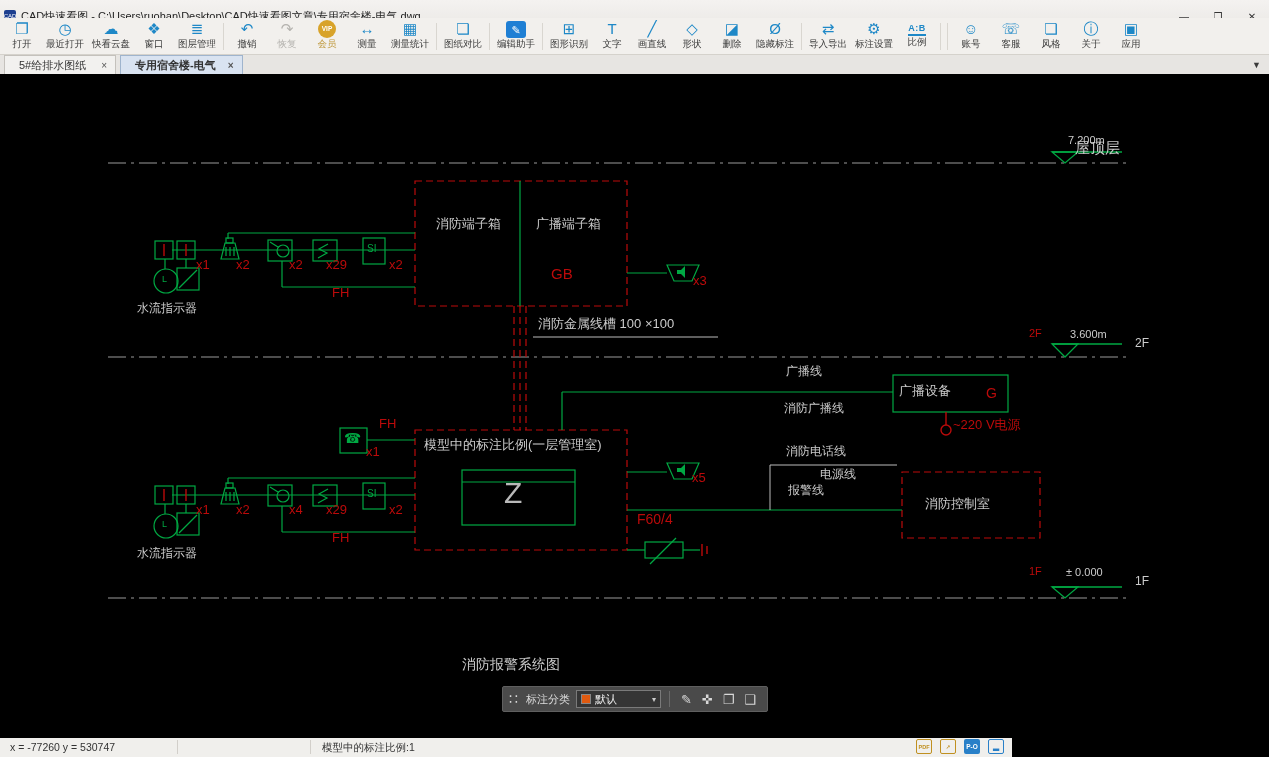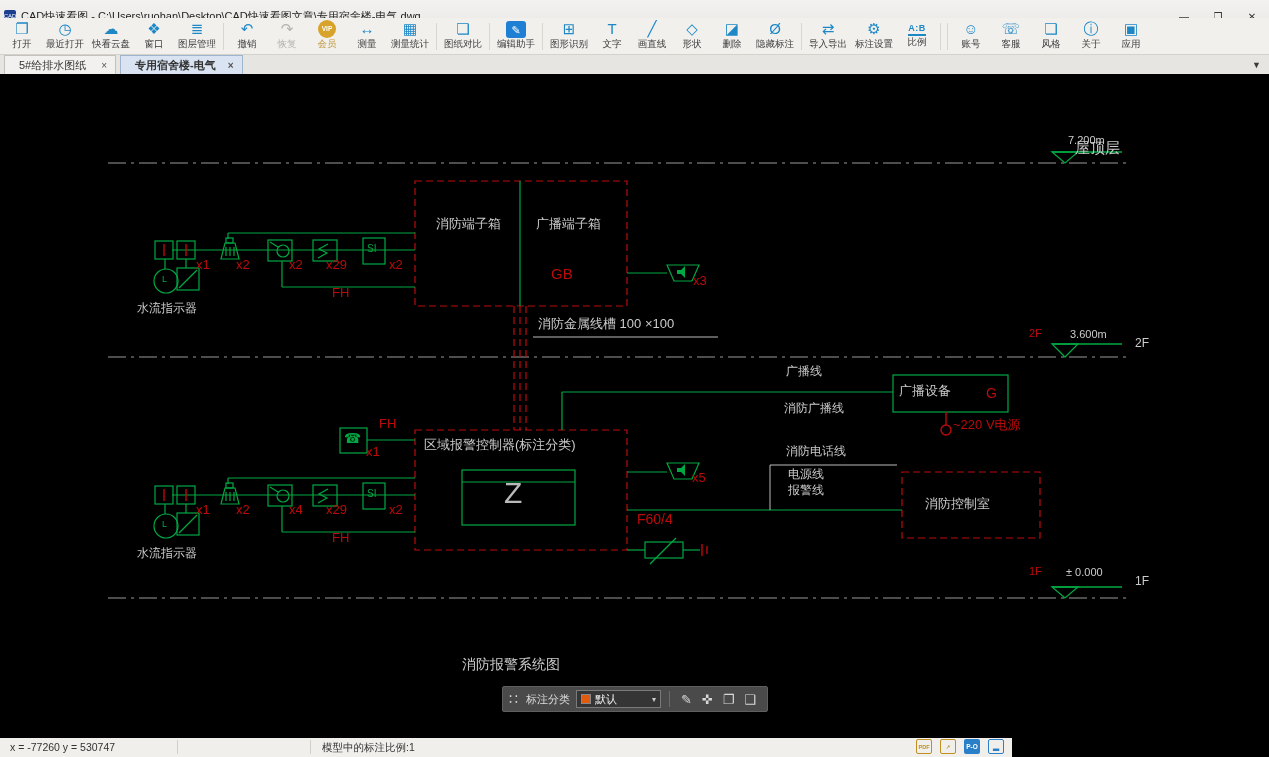--- a/index.html
+++ b/index.html
@@ -387,27 +387,27 @@
         <div class="cl c-g" style="left: 162px; top: 201px; font-size: 9px;">L</div>
         <div class="cl c-w" style="left: 538px; top: 243px; font-size: 13px;">消防金属线槽 100 ×100</div>
         <div class="cl c-r" style="left: 1029px; top: 253px; font-size: 11px;">2F</div>
         <div class="cl c-w" style="left: 1070px; top: 254px; font-size: 11px;">3.600m</div>
         <div class="cl c-w" style="left: 1135px; top: 263px; font-size: 12px;">2F</div>
         <div class="cl c-w" style="left: 786px; top: 291px; font-size: 12px;">广播线</div>
         <div class="cl c-w" style="left: 899px; top: 310px; font-size: 13px;">广播设备</div>
         <div class="cl c-r" style="left: 986px; top: 312px; font-size: 14px;">G</div>
         <div class="cl c-w" style="left: 784px; top: 328px; font-size: 12px;">消防广播线</div>
         <div class="cl c-r" style="left: 953px; top: 344px; font-size: 13px;">~220 V电源</div>
-        <div class="cl c-w" style="left: 424px; top: 364px; font-size: 13px;">区域报警控制器(标注分类)</div>
+        <div class="cl c-w" style="left: 424px; top: 364px; font-size: 13px;">模型中的标注比例(一层管理室)</div>
         <div class="cl c-lt" style="left: 504px; top: 402px; font-size: 30px;">Z</div>
         <div class="cl c-r" style="left: 379px; top: 343px; font-size: 13px;">FH</div>
         <div class="cl c-r" style="left: 366px; top: 371px; font-size: 13px;">x1</div>
         <div class="cl c-g" style="left: 344px; top: 357px; font-size: 14px;">☎</div>
         <div class="cl c-w" style="left: 786px; top: 371px; font-size: 12px;">消防电话线</div>
-        <div class="cl c-w" style="left: 788px; top: 394px; font-size: 12px;">电源线</div>
+        <div class="cl c-w" style="left: 820px; top: 394px; font-size: 12px;">电源线</div>
         <div class="cl c-w" style="left: 788px; top: 410px; font-size: 12px;">报警线</div>
         <div class="cl c-r" style="left: 692px; top: 397px; font-size: 13px;">x5</div>
         <div class="cl c-w" style="left: 925px; top: 423px; font-size: 13px;">消防控制室</div>
         <div class="cl c-r" style="left: 637px; top: 438px; font-size: 14px;">F60/4</div>
         <div class="cl c-r" style="left: 196px; top: 429px; font-size: 13px;">x1</div>
         <div class="cl c-r" style="left: 236px; top: 429px; font-size: 13px;">x2</div>
         <div class="cl c-r" style="left: 289px; top: 429px; font-size: 13px;">x4</div>
         <div class="cl c-r" style="left: 326px; top: 429px; font-size: 13px;">x29</div>
         <div class="cl c-r" style="left: 389px; top: 429px; font-size: 13px;">x2</div>
         <div class="cl c-r" style="left: 332px; top: 457px; font-size: 13px;">FH</div>

